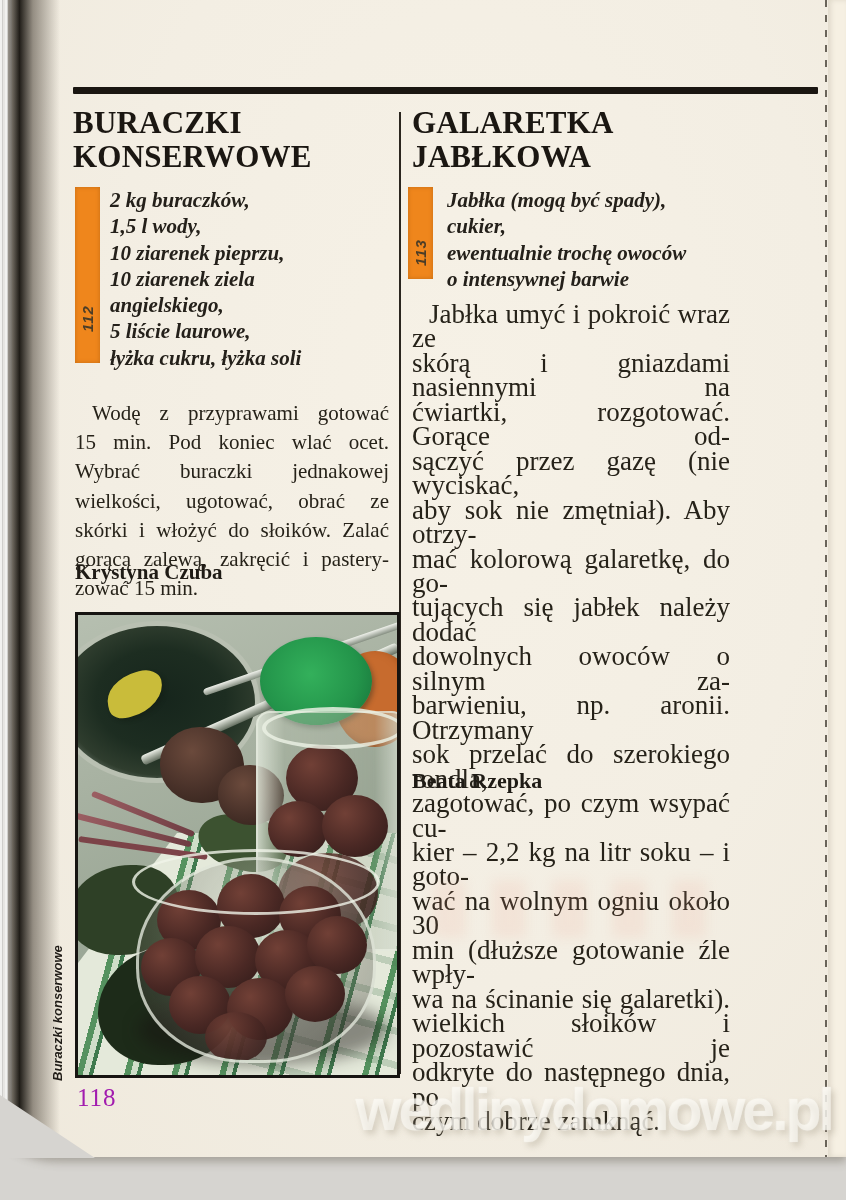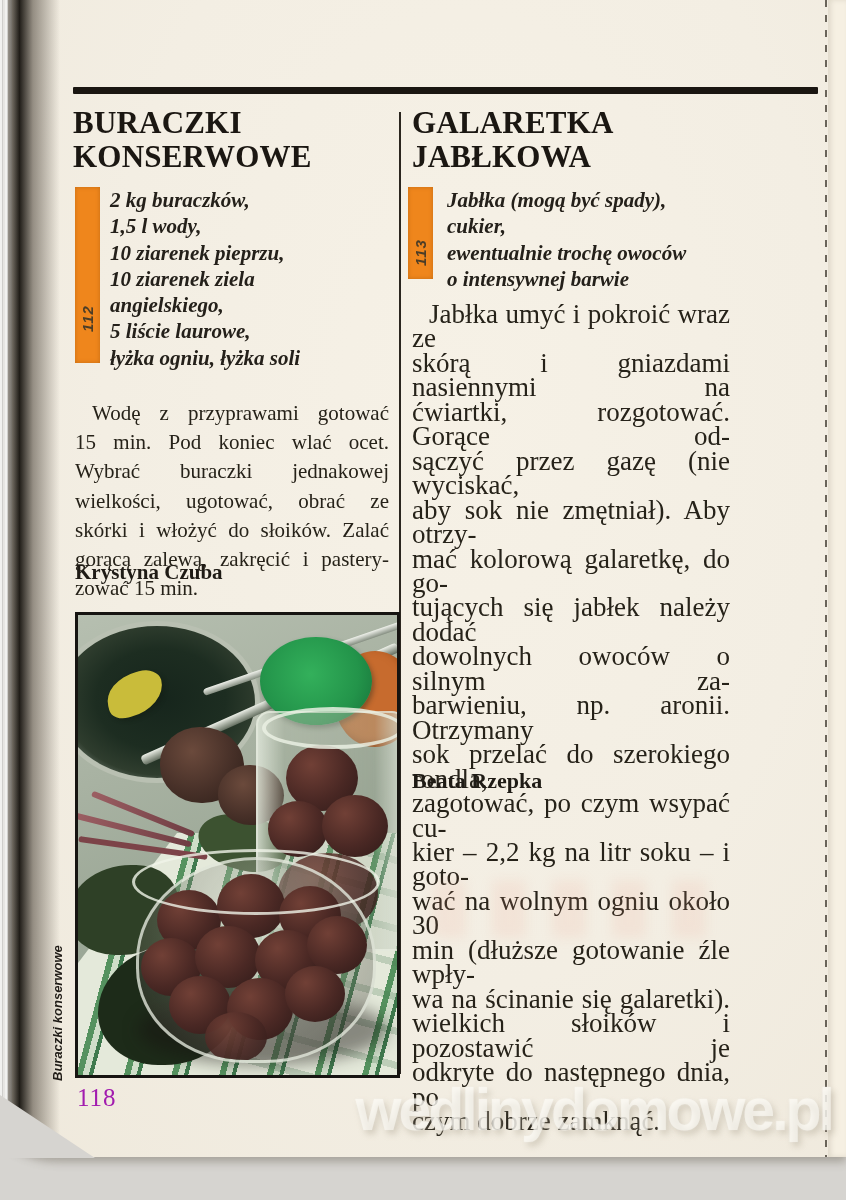--- a/index.html
+++ b/index.html
@@ -112,21 +112,21 @@
     <div class="abs tab-bar" style="left:75px;top:187px;height:176px;">
       <span class="tab-num">112</span>
     </div>
     <div class="abs ingredients" style="left:110px;top:187px;width:285px;">
         <div class="tline first">2 kg buraczków,</div>
         <div class="tline">1,5 l wody,</div>
         <div class="tline">10 ziarenek pieprzu,</div>
         <div class="tline">10 ziarenek ziela</div>
         <div class="tline">angielskiego,</div>
         <div class="tline">5 liście laurowe,</div>
-        <div class="tline last">łyżka ogniu, łyżka soli</div>
+        <div class="tline last">łyżka cukru, łyżka soli</div>
       </div>
     <div class="abs body-left justify" style="left:75px;top:399px;width:314px;">
         <div class="tline first">Wodę z przyprawami gotować</div>
         <div class="tline">15 min. Pod koniec wlać ocet.</div>
         <div class="tline">Wybrać buraczki jednakowej</div>
         <div class="tline">wielkości, ugotować, obrać ze</div>
         <div class="tline">skórki i włożyć do słoików. Zalać</div>
         <div class="tline">gorącą zalewą, zakręcić i pastery-</div>
         <div class="tline last">zować 15 min.</div>
       </div>

